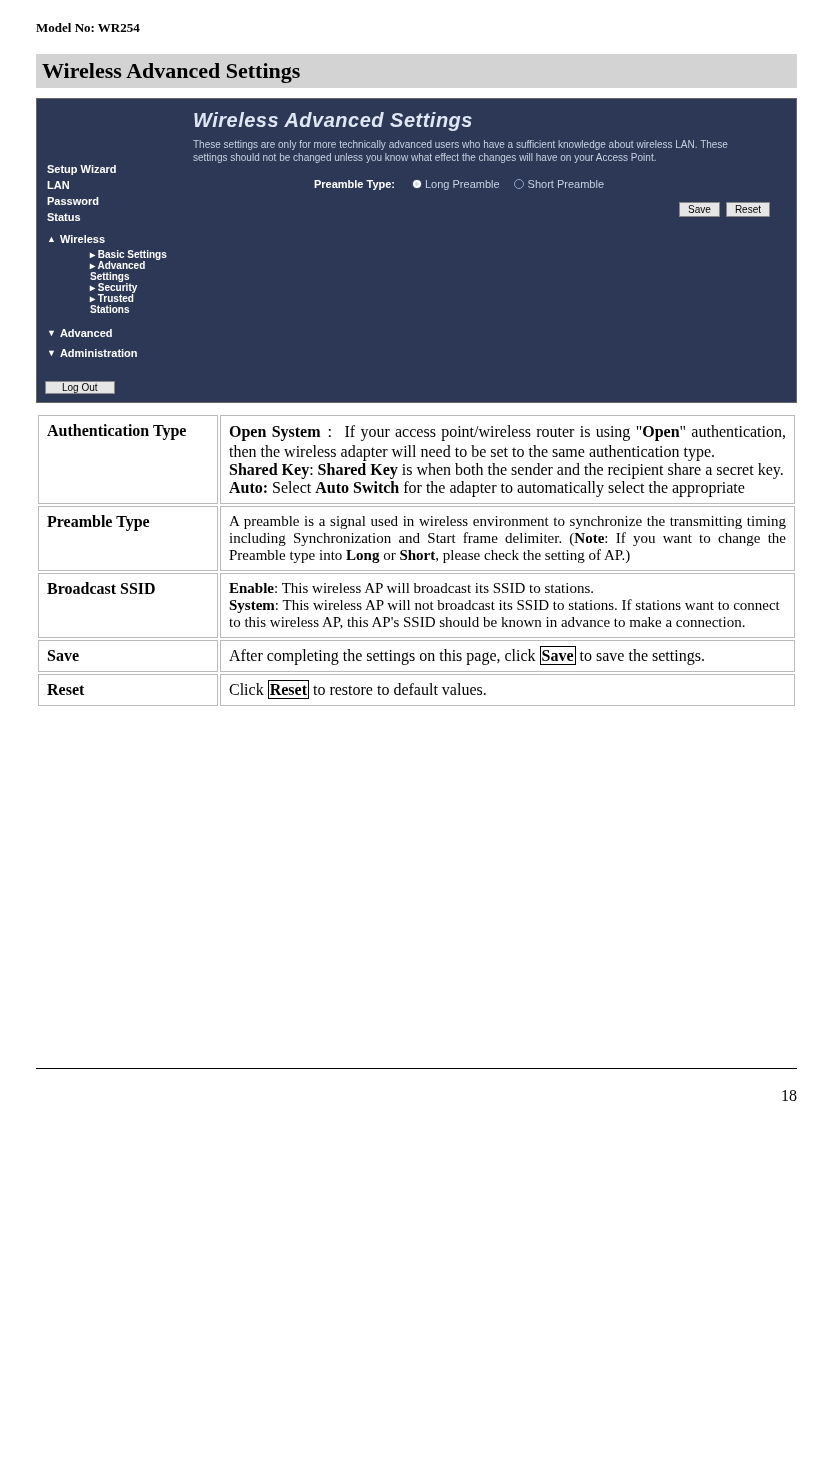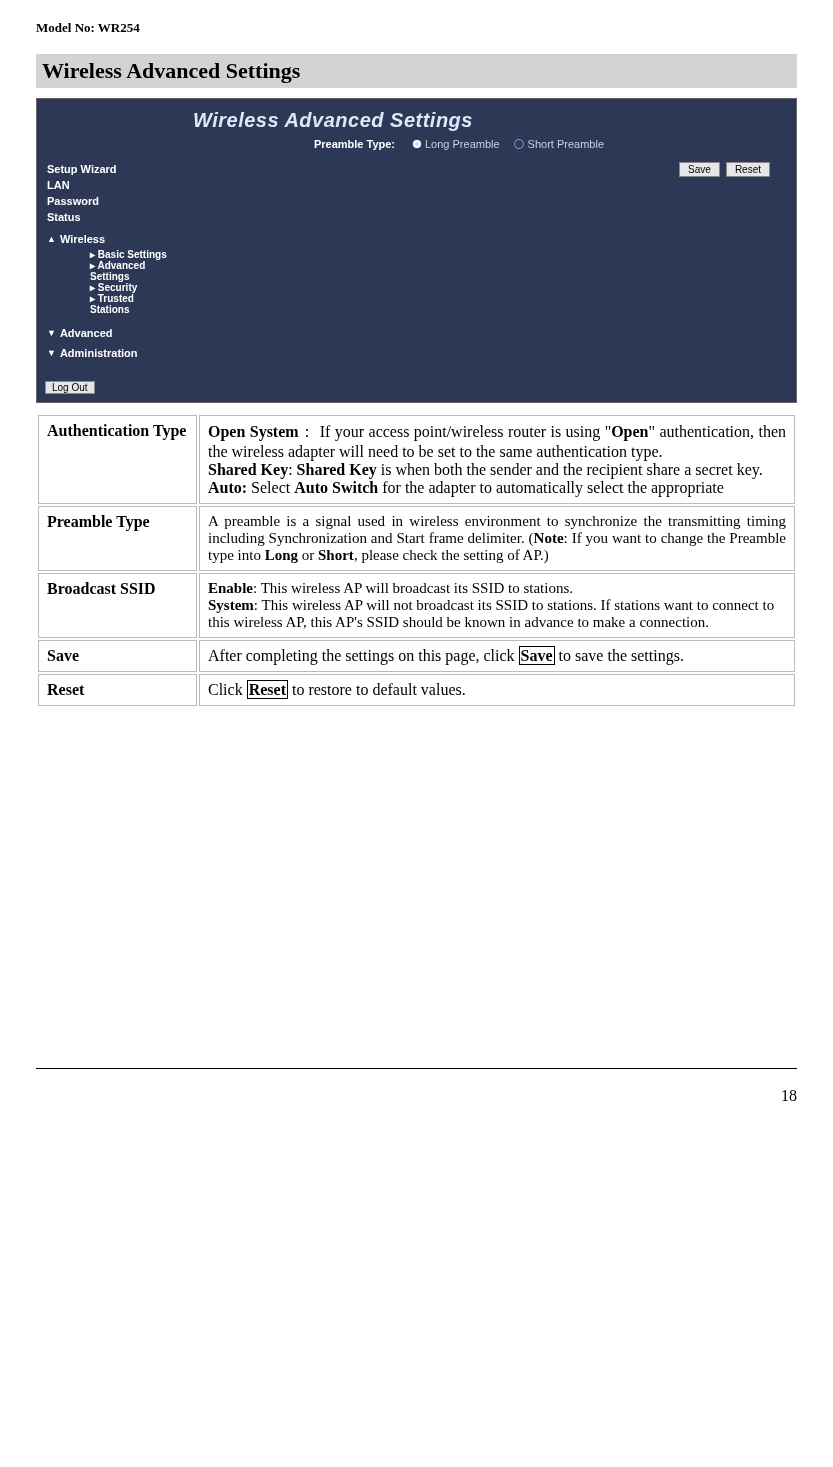--- a/index.html
+++ b/index.html
@@ -18,25 +18,25 @@
     .main-title { color: #dfe6f5; font-size: 20px; font-weight: bold; font-style: italic; letter-spacing: 0.5px; margin-bottom: 6px; }
     .main-desc { font-size: 10px; line-height: 1.3; margin-bottom: 14px; max-width: 560px; }
     .form-row { display: grid; grid-template-columns: 220px 1fr; align-items: center; margin: 4px 0; }
     .form-label { text-align: right; padding-right: 18px; color: #fff; font-weight: bold; }
     .form-options { display: flex; gap: 14px; align-items: center; }
     .radio { width: 10px; height: 10px; border-radius: 50%; border: 1px solid #8fa0c0; display: inline-block; }
     .radio.sel { background: #cfd8ec; border: 2px solid #fff; box-shadow: 0 0 0 1px #3b4b70; width: 8px; height: 8px; }
     .opt { display: flex; align-items: center; gap: 4px; }
     .btn-row { display: flex; justify-content: flex-end; gap: 6px; margin-top: 12px; padding-right: 10px; }
     .btn { background: #e6e6e6; border: 1px solid #888; color: #000; font-size: 10px; padding: 1px 8px; }
-    .logout { background: #e6e6e6; border: 1px solid #888; color: #000; font-size: 10px; padding: 0 6px; margin: 8px; display: inline-block; }
+    .logout { background: #e6e6e6; border: 1px solid #888; color: #000; font-size: 10px; padding: 0 16px; margin: 8px; display: inline-block; }
 
     table.params { width: 100%; border-collapse: separate; border-spacing: 2px; font-size: 16px; }
     table.params td { border: 1px solid #bbb; padding: 6px 8px; vertical-align: top; }
-    table.params td.key { width: 159px; font-weight: bold; }
+    table.params td.key { width: 180px; font-weight: bold; }
     table.params p { margin: 0 0; }
     .justify { text-align: justify; }
     .boxed { border: 1px solid #000; padding: 0 1px; }
 
     .footer { margin-top: 360px; border-top: 1px solid #000; padding-top: 18px; text-align: right; font-size: 16px; }
   </style>
 </head>
 <body>
 
 <div class="header-line">Model No: WR254</div>
@@ -65,20 +65,21 @@
           <span>Advanced</span>
       </div>
       <div class="item bold" style="margin-top:8px;">
         <span class="triangle">▼</span>
           <span>Administration</span>
       </div>
     </div>
 
     <div class="main-pane">
       <div class="main-title">Wireless Advanced Settings</div>
+      <div class="main-desc">These settings are only for more technically advanced users who have a sufficient knowledge about wireless LAN. These settings should not be changed unless you know what effect the changes will have on your Access Point.</div>
 
 
       <div class="form-row">
         <div class="form-label">Preamble Type:</div>
         <div class="form-options">
           <span class="opt">
               <span class="radio sel"></span>
               <span>Long Preamble</span>
             </span>
           <span class="opt">

